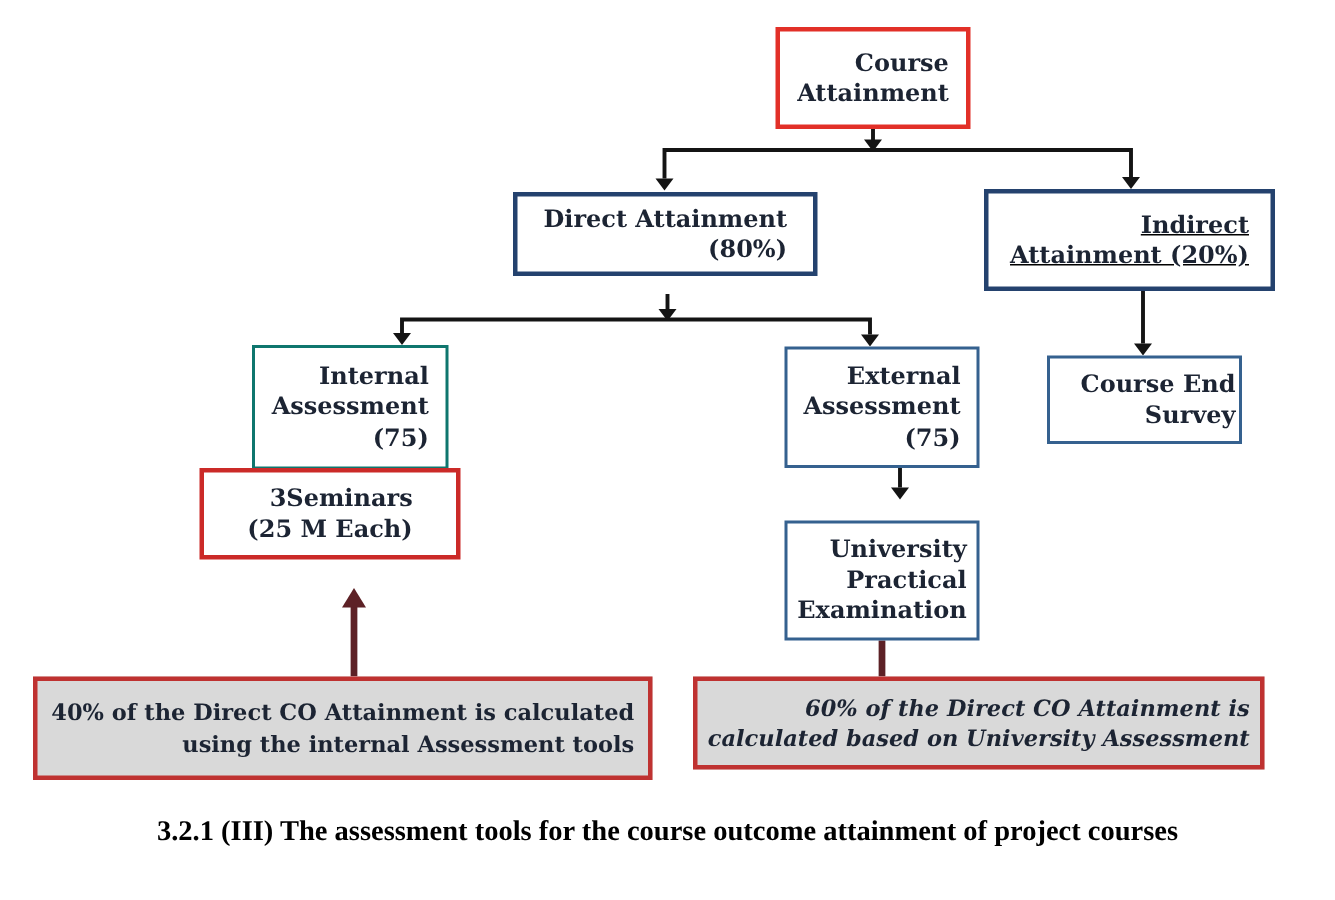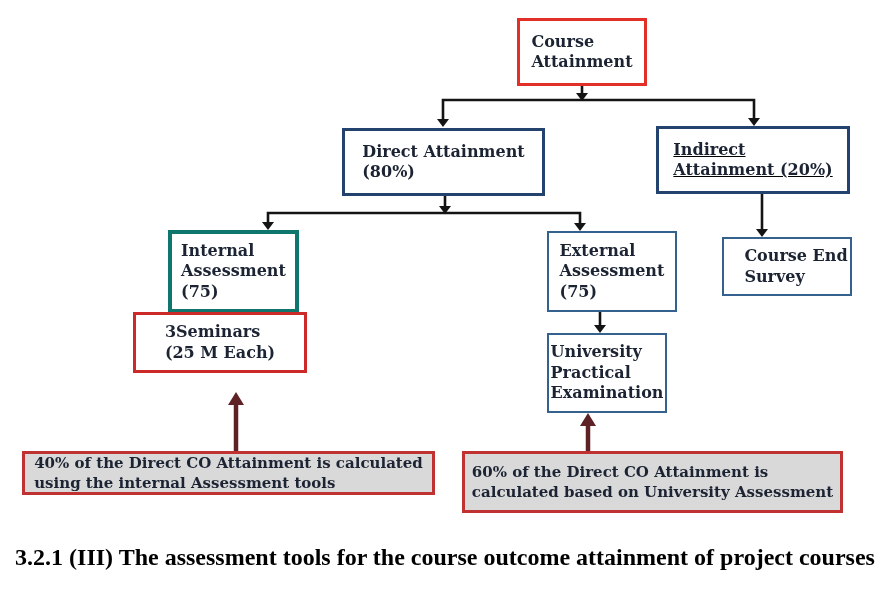--- a/index.html
+++ b/index.html
@@ -14,35 +14,35 @@
     background: #ffffff;
     font-family: "DejaVu Serif", serif;
     overflow: hidden;
   }
   .node {
     position: absolute;
     box-sizing: border-box;
     display: flex;
     align-items: center;
     justify-content: center;
-    text-align: left;
+    text-align: right;
     background: #ffffff;
   }
   .node-label {
     white-space: pre-line;
     font-weight: bold;
     color: #1c2433;
     line-height: 1.28;
     font-size: 16px;
   }
   
   .b-red      { border: 3px solid #e23028; }
   .b-navy     { border: 3px solid #24426e; }
-  .b-steel-3  { border: 4px solid #0f766e; }
-  .b-steel-2  { border: 2px solid #35618f; margin-left: 24px; }
+  .b-steel-3  { border: 2px solid #0f766e; }
+  .b-steel-2  { border: 2px solid #35618f; }
   .b-seminar  { border: 3px solid #cb2a28; }
   .note {
     background: #d9d9d9;
     border: 3px solid #bf3231;
   }
   .note .node-label {
     font-size: 15px;
     line-height: 1.35;
   }
   #connector-layer {
@@ -52,21 +52,21 @@
     pointer-events: none;
   }
   .caption {
     position: absolute;
     left: 0;
     top: 544px;
     width: 890px;
     text-align: center;
     font-family: "Liberation Serif", serif;
     font-weight: bold;
-    font-size: 24px;
+    font-size: 19px;
     color: #000000;
   }
 </style>
 </head>
 <body>
 
 <div id="canvas">
 
   <svg id="connector-layer" width="890" height="600" viewBox="0 0 890 600">
 
@@ -110,21 +110,21 @@
       <line x1="588" y1="451" x2="588" y2="425"></line>
       <polygon points="580,426 596,426 588,413" stroke="none"></polygon>
     </g>
   </svg>
 
   <div class="node b-red" style="left:517px; top:18px; width:130px; height:68px;">
     <span class="node-label">Course
 Attainment</span>
   </div>
 
-  <div class="node b-navy" style="left:342px; top:128px; width:203px; height:68px;">
+  <div class="node b-navy" style="left:342px; top:128px; width:203px; height:56px;">
     <span class="node-label">Direct Attainment
 (80%)</span>
   </div>
 
   <div class="node b-navy" style="left:656px; top:126px; width:194px; height:68px;text-decoration:underline;">
     <span class="node-label">Indirect
 Attainment (20%)</span>
   </div>
 
   <div class="node b-steel-3" style="left:168px; top:230px; width:131px; height:83px;">
@@ -142,31 +142,31 @@
   <div class="node b-steel-2" style="left:698px; top:237px; width:130px; height:59px;padding-left:18px;">
     <span class="node-label">Course End
 Survey</span>
   </div>
 
   <div class="node b-seminar" style="left:133px; top:312px; width:174px; height:61px;">
     <span class="node-label">3Seminars
 (25 M Each)</span>
   </div>
 
-  <div class="node b-steel-2" style="left:523px; top:333px; width:120px; height:80px;">
+  <div class="node b-steel-2" style="left:523px; top:347px; width:130px; height:80px;">
     <span class="node-label">University
 Practical
 Examination</span>
   </div>
 
-  <div class="node note" style="left:22px; top:451px; width:413px; height:44px;">
+  <div class="node note" style="left:22px; top:451px; width:413px; height:69px;">
     <span class="node-label">40% of the Direct CO Attainment is calculated
 using the internal Assessment tools</span>
   </div>
 
-  <div class="node note" style="left:462px; top:451px; width:381px; height:62px;">
+  <div class="node note" style="left:462px; top:451px; width:381px; height:62px;font-style:italic;">
     <span class="node-label">60% of the Direct CO Attainment is
 calculated based on University Assessment</span>
   </div>
 
   <div class="caption">3.2.1 (III) The assessment tools for the course outcome attainment of project courses</div>
 
 </div>
 
 </body></html>

